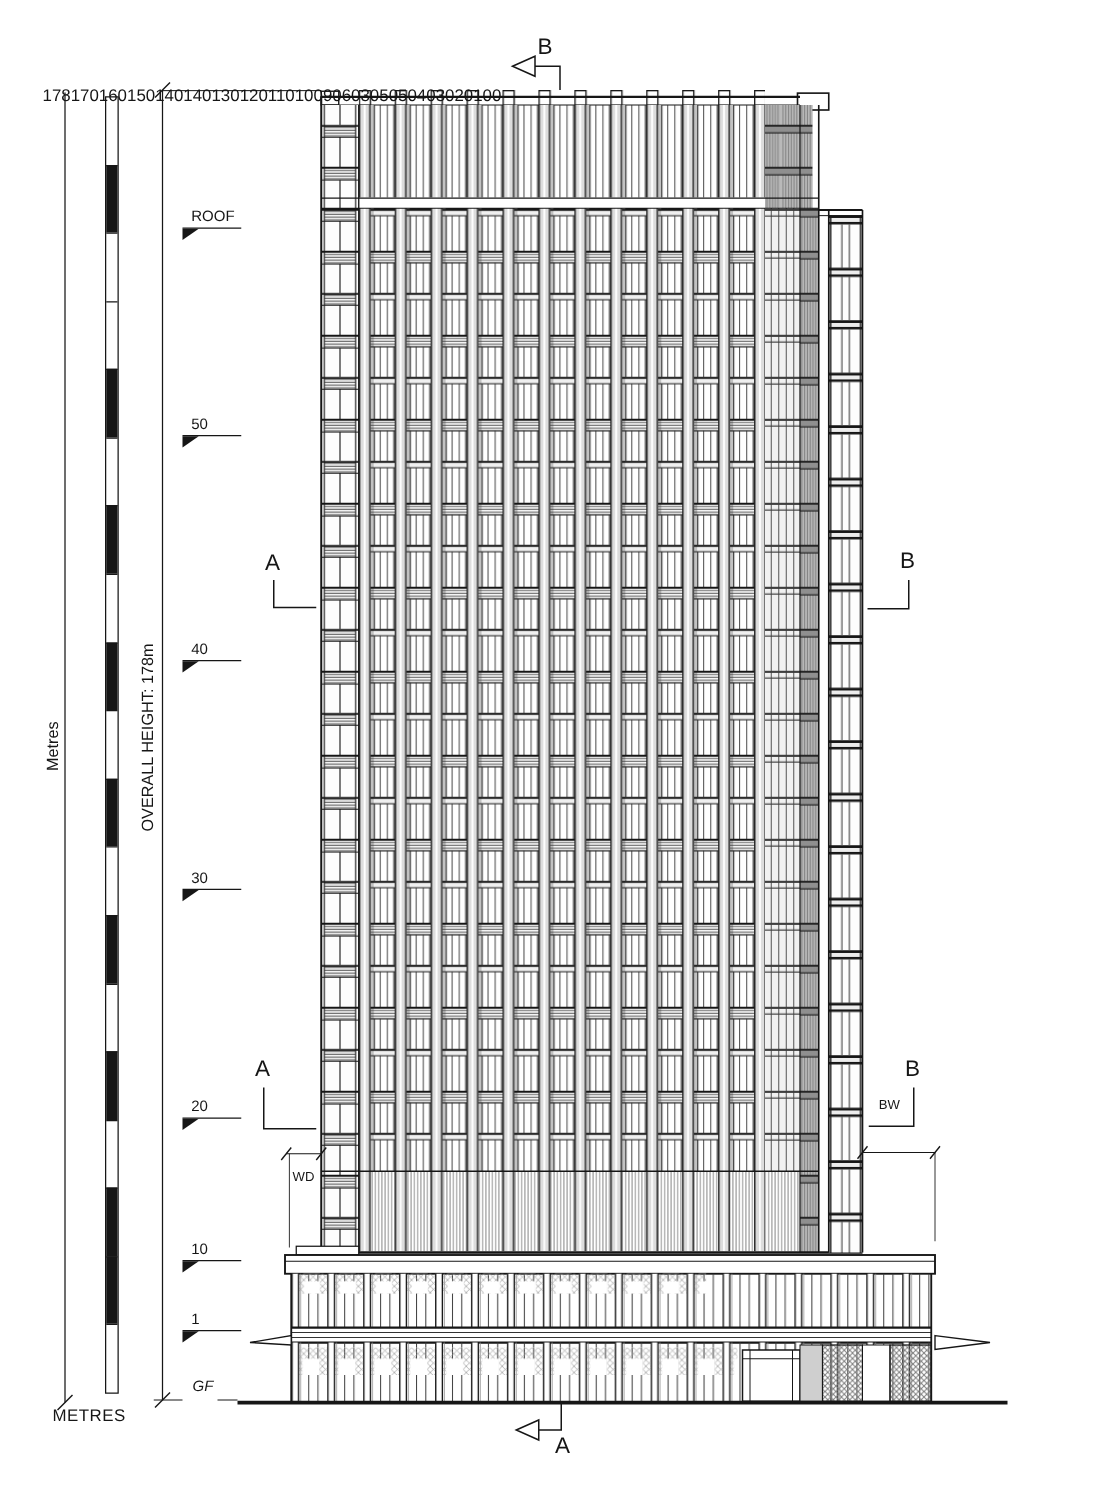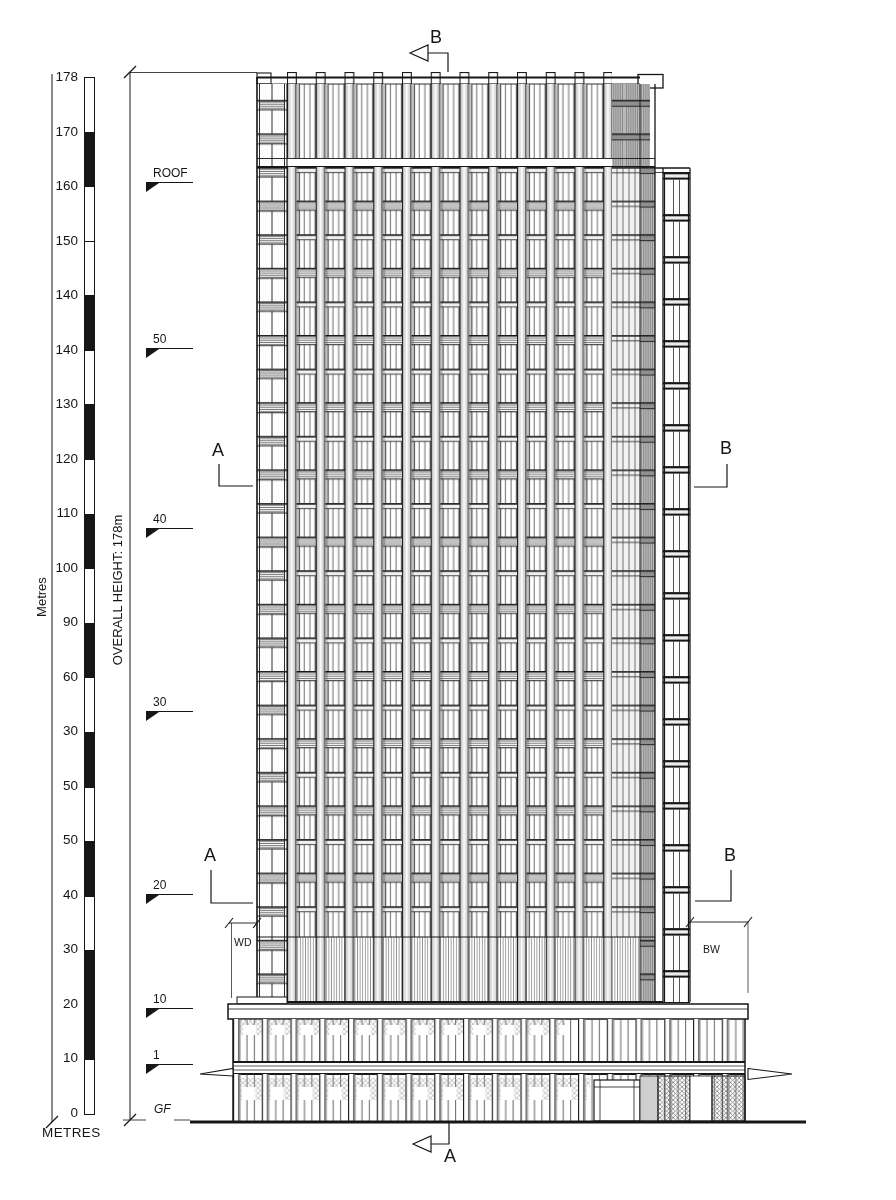--- a/index.html
+++ b/index.html
@@ -7,21 +7,21 @@
          font-family:"Liberation Sans", sans-serif;color:#161616;}
   .stage svg{position:absolute;left:0;top:0;}
   .abs{position:absolute;}
   
   .scale-bar{position:absolute;left:84px;top:77px;width:9px;height:1036px;
              border:1px solid #161616;display:flex;flex-direction:column;background:#fff;}
   .scale-seg{flex:1;}
   .scale-seg + .scale-seg{border-top:1px solid #161616;}
   .seg-b{background:#161616;}
   .scale-labels{position:absolute;left:34px;top:70px;width:44px;height:1050px;
-                display:flex;flex-direction:column;justify-content:space-between;}
+                display:flex;flex-direction:row;justify-content:space-between;}
   .scale-lab{height:14px;line-height:14px;font-size:13.5px;text-align:right;}
   .metres-bottom{left:42px;top:1125px;width:60px;font-size:13.5px;letter-spacing:.4px;}
   .metres-side{left:11px;top:590px;width:60px;height:14px;font-size:13px;text-align:center;
                transform:rotate(-90deg);}
   .overall-height{left:17px;top:583px;width:200px;height:14px;font-size:13px;text-align:center;
                   transform:rotate(-90deg);white-space:nowrap;}
   
   .lvl{position:absolute;left:146px;width:40px;font-size:12px;line-height:14px;
        padding:0 0 2px 7px;border-bottom:1.3px solid #161616;}
   .lvl::after{content:"";position:absolute;left:0;bottom:-10px;width:0;height:0;
@@ -342,15 +342,15 @@
   <div class="lvl lvl-gf" style="top:1102px;left:150px;">GF</div>
 
   <div class="sec" style="left:430px;top:27px;">B</div>
   <div class="sec" style="left:444px;top:1146px;">A</div>
   <div class="sec" style="left:212px;top:440px;">A</div>
   <div class="sec" style="left:720px;top:438px;">B</div>
   <div class="sec" style="left:204px;top:845px;">A</div>
   <div class="sec" style="left:724px;top:845px;">B</div>
 
   <div class="dimlab" style="left:234px;top:905px;margin-top:31px;">WD</div>
-  <div class="dimlab" style="left:703px;top:943px;">BW</div>
+  <div class="dimlab" style="left:703px;top:878px;">BW</div>
 
 </div>
 
 </body></html>

